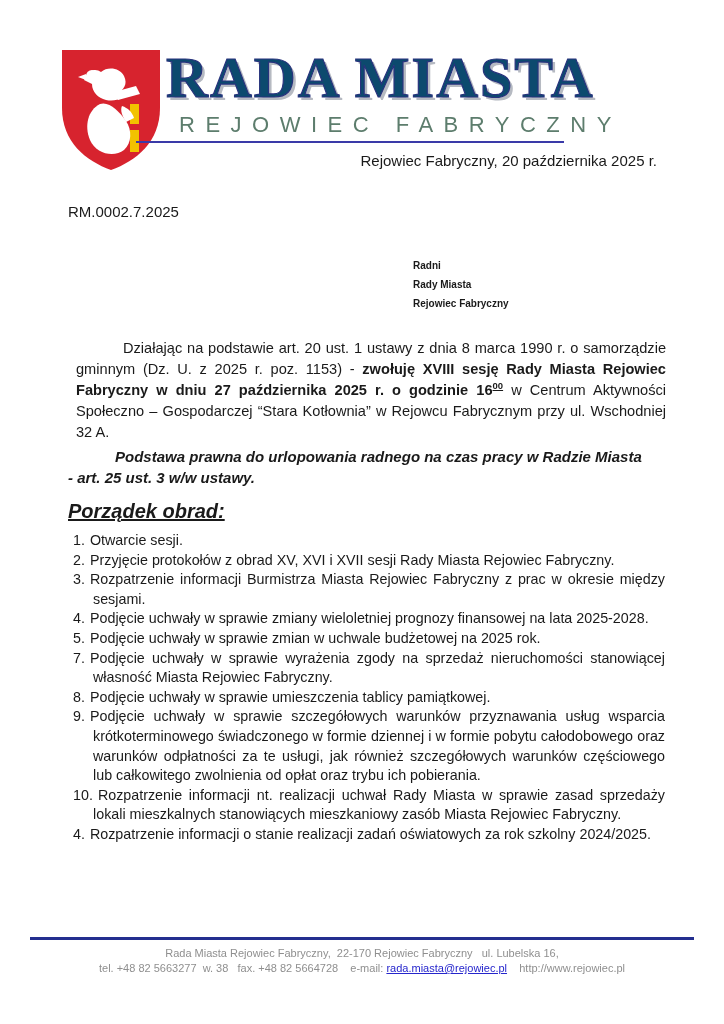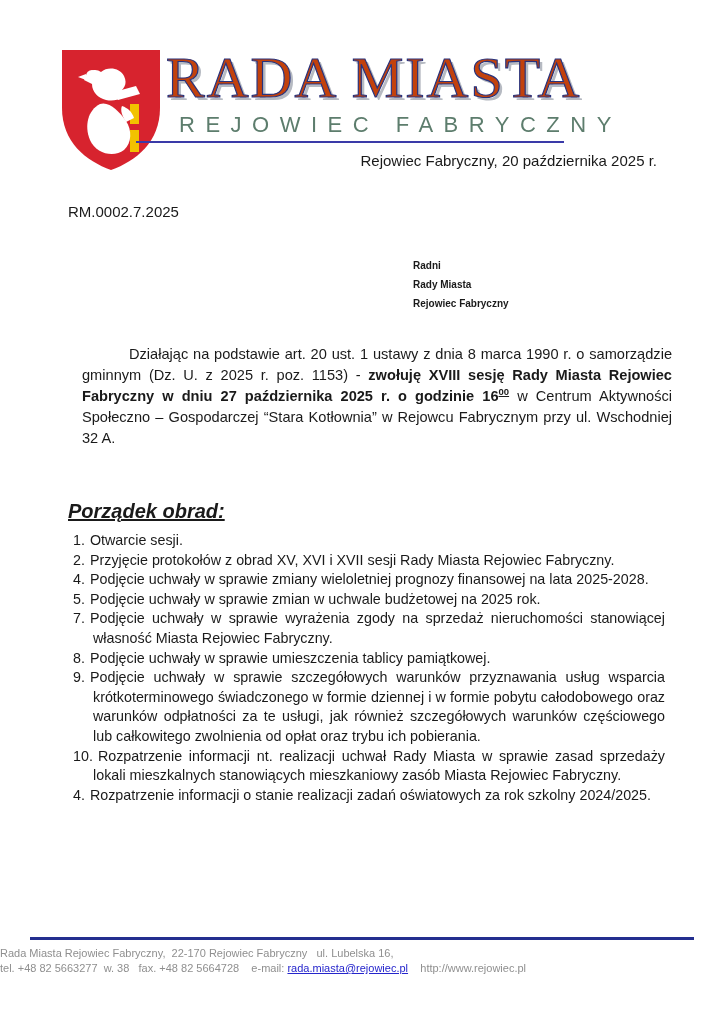--- a/index.html
+++ b/index.html
@@ -9,22 +9,22 @@
     background:#ffffff;
     font-family:"Liberation Sans", sans-serif;
     color:#1a1a1a;
     overflow:hidden;
   }
   
   .crest{position:absolute;left:56px;top:46px;width:110px;height:128px;}
   .title{
     position:absolute;left:166px;top:48px;width:470px;
     font-family:"Liberation Serif", serif;
-    font-size:58px;line-height:60px;font-weight:normal;
-    color:#c2410c;
+    font-size:58px;line-height:60px;font-weight:bold;
+    color:#0c4a6e;
     letter-spacing:2px;
     -webkit-text-stroke:1.2px #28337d;
     text-shadow:3px 3px 0 #b6bac2;
     white-space:nowrap;
   }
   .subtitle{
     position:absolute;left:179px;top:112px;
     font-size:22px;line-height:26px;
     color:#5d7d6d;
     letter-spacing:10.5px;
@@ -41,21 +41,21 @@
   .ref{
     position:absolute;left:68px;top:203px;
     font-size:15px;
   }
   .addressee{
     position:absolute;left:413px;top:256px;
     font-size:10px;font-weight:bold;line-height:19px;
   }
   
   .intro{
-    position:absolute;left:68px;top:330px;width:590px;margin:14px;
+    position:absolute;left:68px;top:330px;width:590px;margin:8px;
     font-size:14.6px;line-height:21px;
     text-align:justify;text-indent:47px;
   }
   .seg-normal{font-weight:normal;}
   .seg-bold{font-weight:bold;}
   .seg-bold-sup-underline{
     font-weight:bold;vertical-align:super;
     font-size:9.5px;text-decoration:underline;line-height:0;
   }
   .legal{
@@ -77,21 +77,21 @@
     text-align:justify;
   }
   .agenda-item .num{padding-right:5px;}
   
   .footer-rule{
     position:absolute;left:30px;top:937px;width:664px;height:3px;
     background:#232e8f;
   }
   .footer-line{
     position:absolute;left:0;width:724px;
-    text-align:left;font-size:11px;line-height:14px;
+    text-align:center;font-size:11px;line-height:14px;
     color:#8f8f8f;white-space:pre;
   }
   .footer-line.l1{top:946px;}
   .footer-line.l2{top:961px;}
   .email-link{color:#2525cc;text-decoration:underline;}
 </style>
 </head>
 <body>
 
 <div class="page">
@@ -122,26 +122,28 @@
   <div class="ref">RM.0002.7.2025</div>
 
   <div class="addressee">
       <div>Radni</div>
       <div>Rady Miasta</div>
       <div>Rejowiec Fabryczny</div>
     </div>
 
   <p class="intro"><span class="seg-normal">Działając na podstawie art. 20 ust. 1 ustawy z dnia 8 marca 1990 r. o samorządzie gminnym (Dz. U. z 2025 r. poz. 1153) - </span><span class="seg-bold">zwołuję XVIII sesję Rady Miasta Rejowiec Fabryczny w dniu 27 października 2025 r. o godzinie 16</span><span class="seg-bold-sup-underline">00</span><span class="seg-normal"> w Centrum Aktywności Społeczno – Gospodarczej “Stara Kotłownia” w Rejowcu Fabrycznym przy ul. Wschodniej 32 A.</span></p>
 
+  <p class="legal">Podstawa prawna do urlopowania radnego na czas pracy w Radzie Miasta - art. 25 ust. 3 w/w ustawy.</p>
 
   <div class="agenda-heading">Porządek obrad:</div>
 
   <div class="agenda">
       <div class="agenda-item"><span class="num">1.</span><span>Otwarcie sesji.</span></div>
       <div class="agenda-item"><span class="num">2.</span><span>Przyjęcie protokołów z obrad XV, XVI i XVII sesji Rady Miasta Rejowiec Fabryczny.</span></div>
+      <div class="agenda-item"><span class="num">3.</span><span>Rozpatrzenie informacji Burmistrza Miasta Rejowiec Fabryczny z prac w okresie między sesjami.</span></div>
       <div class="agenda-item"><span class="num">4.</span><span>Podjęcie uchwały w sprawie zmiany wieloletniej prognozy finansowej na lata 2025-2028.</span></div>
       <div class="agenda-item"><span class="num">5.</span><span>Podjęcie uchwały w sprawie zmian w uchwale budżetowej na 2025 rok.</span></div>
       <div class="agenda-item"><span class="num">7.</span><span>Podjęcie uchwały w sprawie wyrażenia zgody na sprzedaż nieruchomości stanowiącej własność Miasta Rejowiec Fabryczny.</span></div>
       <div class="agenda-item"><span class="num">8.</span><span>Podjęcie uchwały w sprawie umieszczenia tablicy pamiątkowej.</span></div>
       <div class="agenda-item"><span class="num">9.</span><span>Podjęcie uchwały w sprawie szczegółowych warunków przyznawania usług wsparcia krótkoterminowego świadczonego w formie dziennej i w formie pobytu całodobowego oraz warunków odpłatności za te usługi, jak również szczegółowych warunków częściowego lub całkowitego zwolnienia od opłat oraz trybu ich pobierania.</span></div>
       <div class="agenda-item"><span class="num">10.</span><span>Rozpatrzenie informacji nt. realizacji uchwał Rady Miasta w sprawie zasad sprzedaży lokali mieszkalnych stanowiących mieszkaniowy zasób Miasta Rejowiec Fabryczny.</span></div>
       <div class="agenda-item"><span class="num">4.</span><span>Rozpatrzenie informacji o stanie realizacji zadań oświatowych za rok szkolny 2024/2025.</span></div>
     </div>
 
   <div class="footer-rule"></div>

